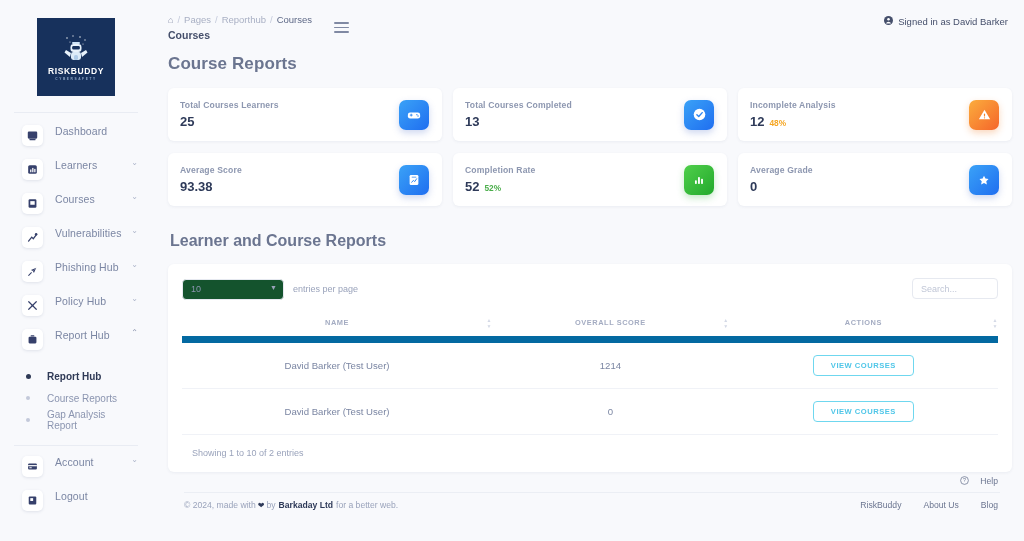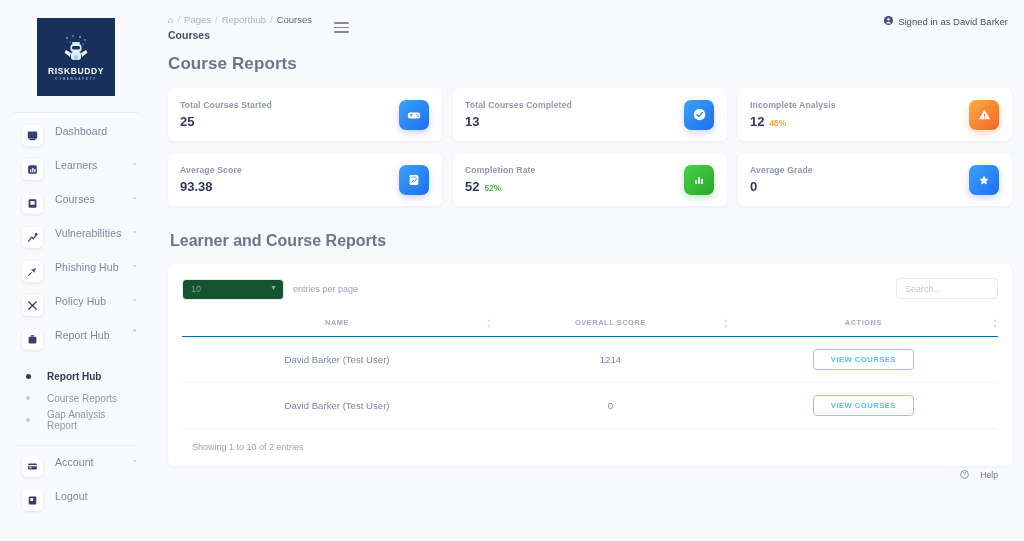--- a/index.html
+++ b/index.html
@@ -112,33 +112,33 @@
     appearance: none; -webkit-appearance: none;
     width: 102px; height: 21px;
     border: 1px solid #e6e9f0; border-radius: 4px;
     background: #14532d; font-size: 9px; color: #8b95b0;
     padding: 0 18px 0 8px; font-family: "Liberation Sans", sans-serif;
     cursor: pointer;
   }
   .sel-caret { position:absolute; right:7px; top:6px; pointer-events:none; color:#9aa3bb; font-size:7px;}
   .entries-label { font-size: 9px; color: #9aa3bb; margin-left: 9px; }
   .search-input {
-    margin-left: auto; width: 102px; height: 21px;
+    margin-left: auto; width: 86px; height: 21px;
     border: 1px solid #e6e9f0; border-radius: 4px;
     font-size: 9px; color: #5d6886; padding: 0 8px;
     font-family: "Liberation Sans", sans-serif; background:#fff;
   }
   .search-input::placeholder { color: #c0c6d6; }
 
   table { width: 100%; border-collapse: collapse; }
   thead th {
     font-size: 7.4px; font-weight: 700; color: #a4acc2;
     letter-spacing: .55px; text-transform: uppercase;
     padding: 6px 0 9px 0; text-align: center;
-    border-bottom: 1px solid #0369a1;
+    border-bottom: 7px solid #0369a1;
     position: relative;
   }
   th .sorter {
     position: absolute; right: 0px; top: 50%; transform: translateY(-55%);
     display: flex; flex-direction: column; gap: 1px; color: #d4d9e6; font-size: 5px; line-height: 5px;
   }
   th.c-name { width: 38%; }
   th.c-score { width: 29%; }
   th.c-act { width: 33%; }
   tbody td {
@@ -358,21 +358,21 @@
       </div>
     </div>
 
     <div class="content">
       <h1 class="section">Course Reports</h1>
 
       <div class="cards-row">
 
         <div class="card">
           <div class="card-txt">
-            <div class="card-label">Total Courses Started</div>
+            <div class="card-label">Total Courses Learners</div>
             <div class="card-val">
                 <span>25</span>
               </div>
           </div>
           <div class="card-ico ico-blue">
             <svg width="14" height="14" viewBox="0 0 16 16" fill="#fff">
                 <rect x="1" y="5" width="14" height="7" rx="2.6"></rect>
                 <rect x="3.2" y="7.6" width="3.2" height="1" fill="#2f86f0"></rect>
                 <rect x="4.3" y="6.5" width="1" height="3.2" fill="#2f86f0"></rect>
                 <circle cx="11.3" cy="7.6" r=".8" fill="#2f86f0"></circle>
@@ -535,16 +535,28 @@
           <span>
             <svg width="9" height="9" viewBox="0 0 12 12">
                 <circle cx="6" cy="6" r="5.2" fill="none" stroke="#6b7590" stroke-width="1"></circle>
                 <text x="6" y="8.6" font-size="7" text-anchor="middle" fill="#6b7590" font-family="Liberation Sans, sans-serif">?</text>
               </svg>
           </span>
           <span>Help</span>
         </div>
       </div>
 
+      <div class="footer">
+        <span>© 2024, made with</span>
+        <span class="heart">❤</span>
+        <span>by</span>
+        <span class="brandlink">Barkaday Ltd</span>
+        <span>for a better web.</span>
+        <span class="foot-links">
+          <span>RiskBuddy</span>
+          <span>About Us</span>
+          <span>Blog</span>
+        </span>
+      </div>
 
     </div>
   </div>
 </div>
 
 </body></html>

